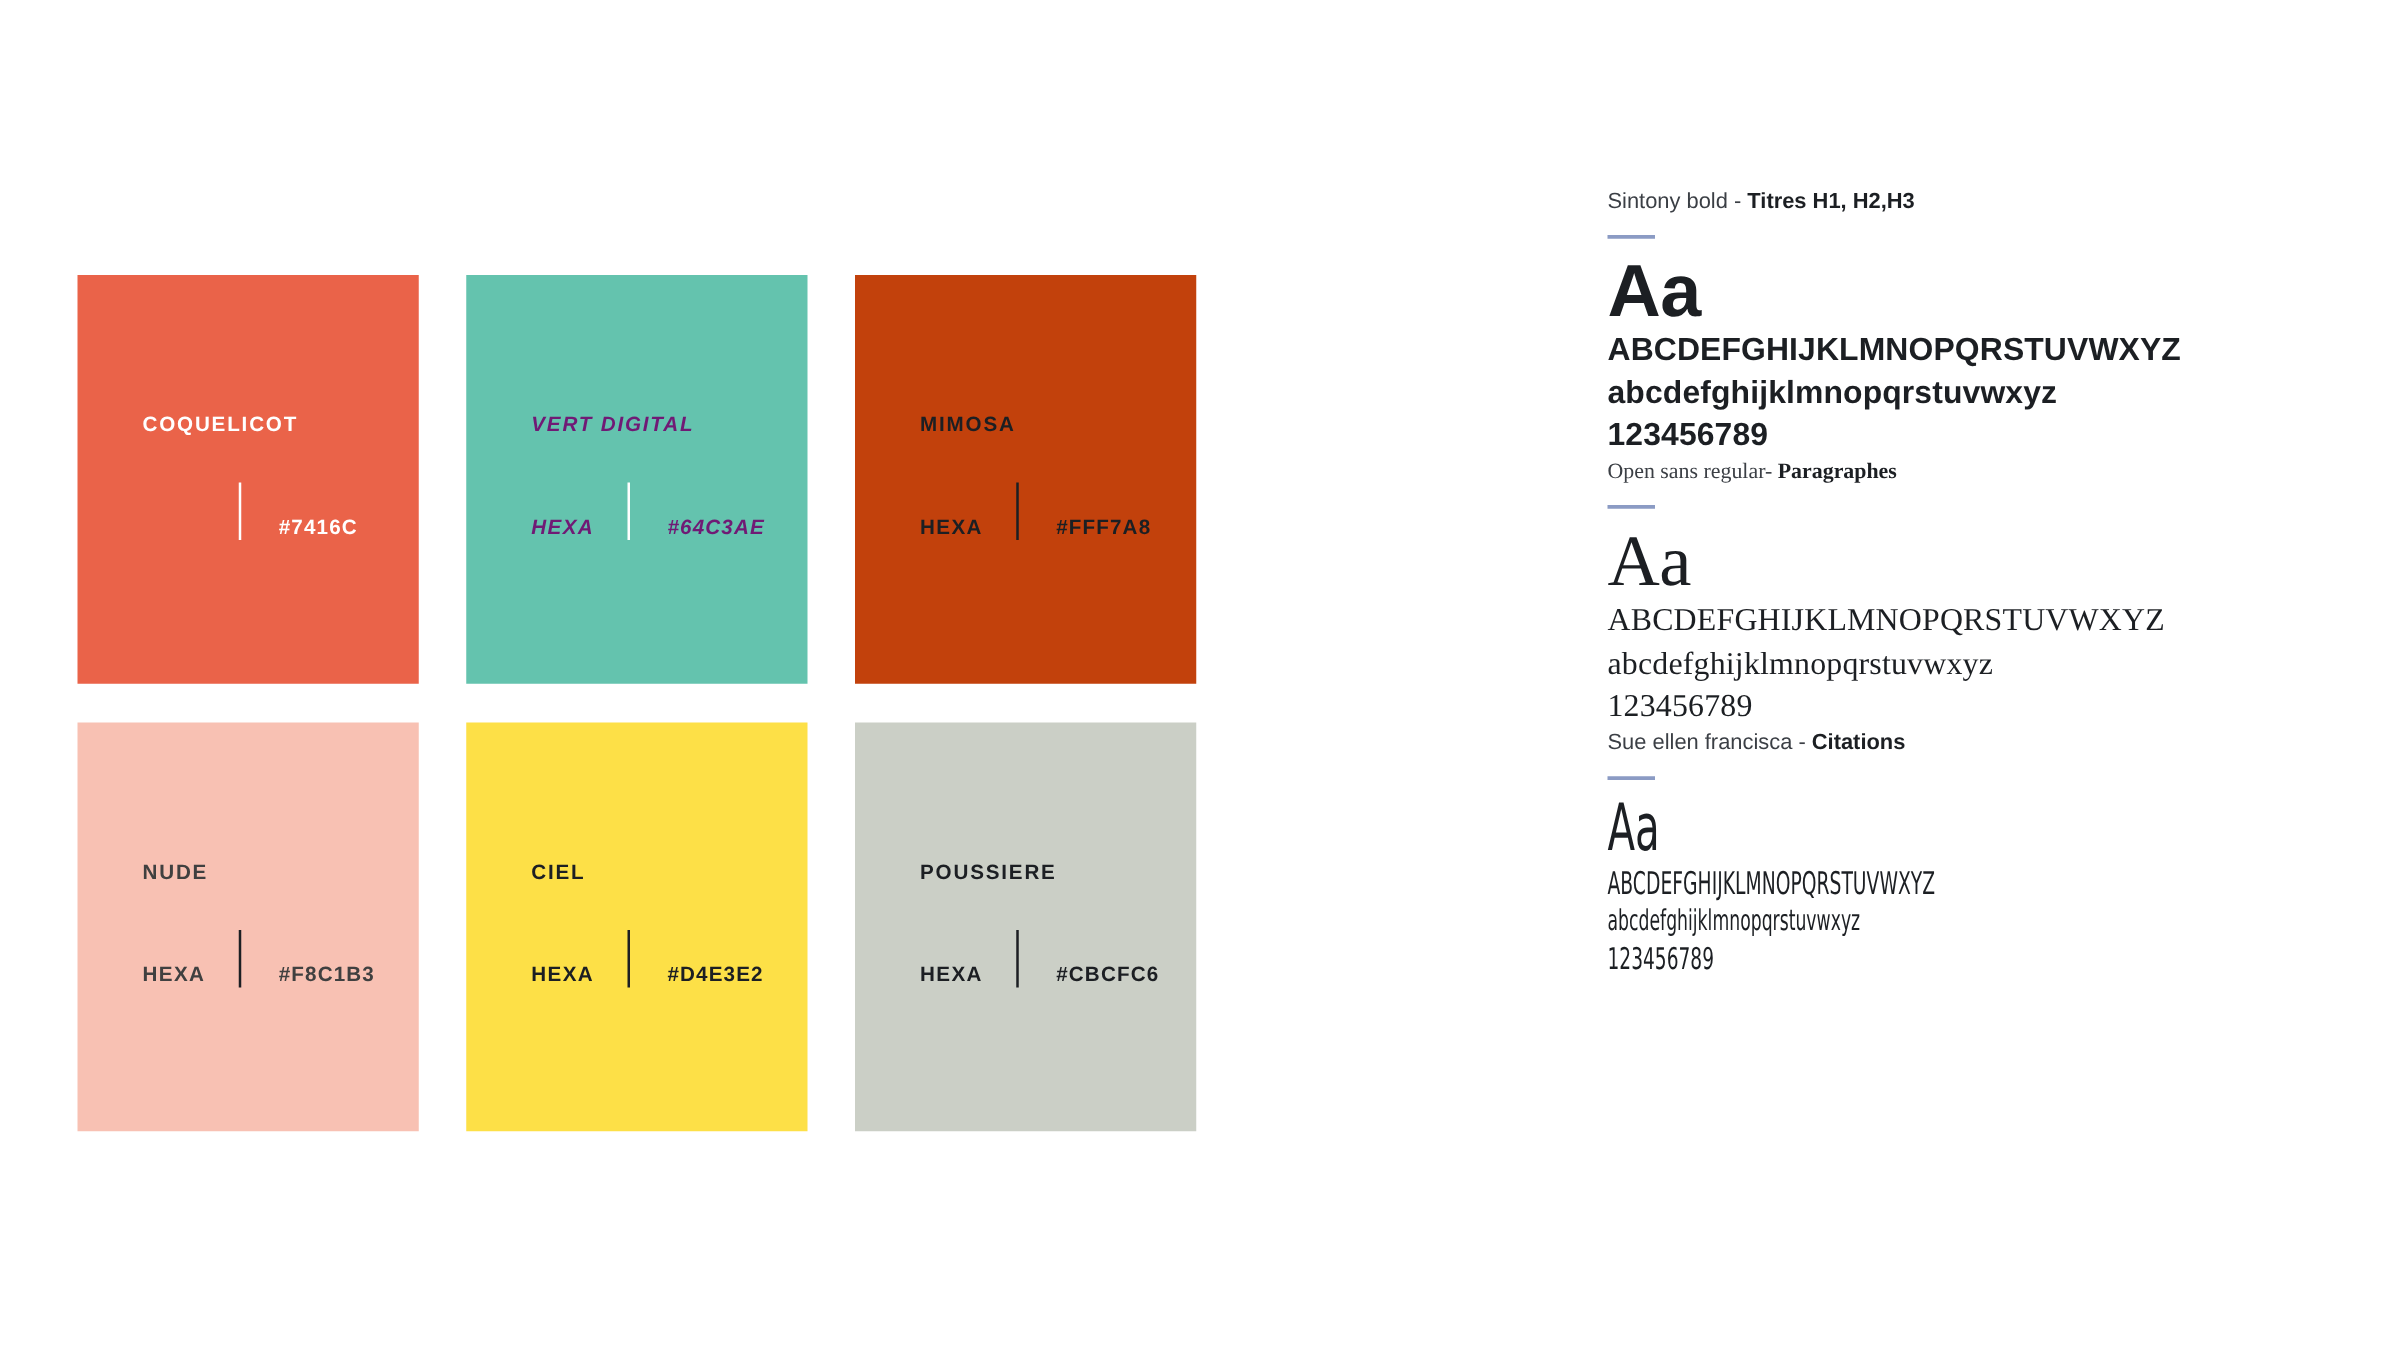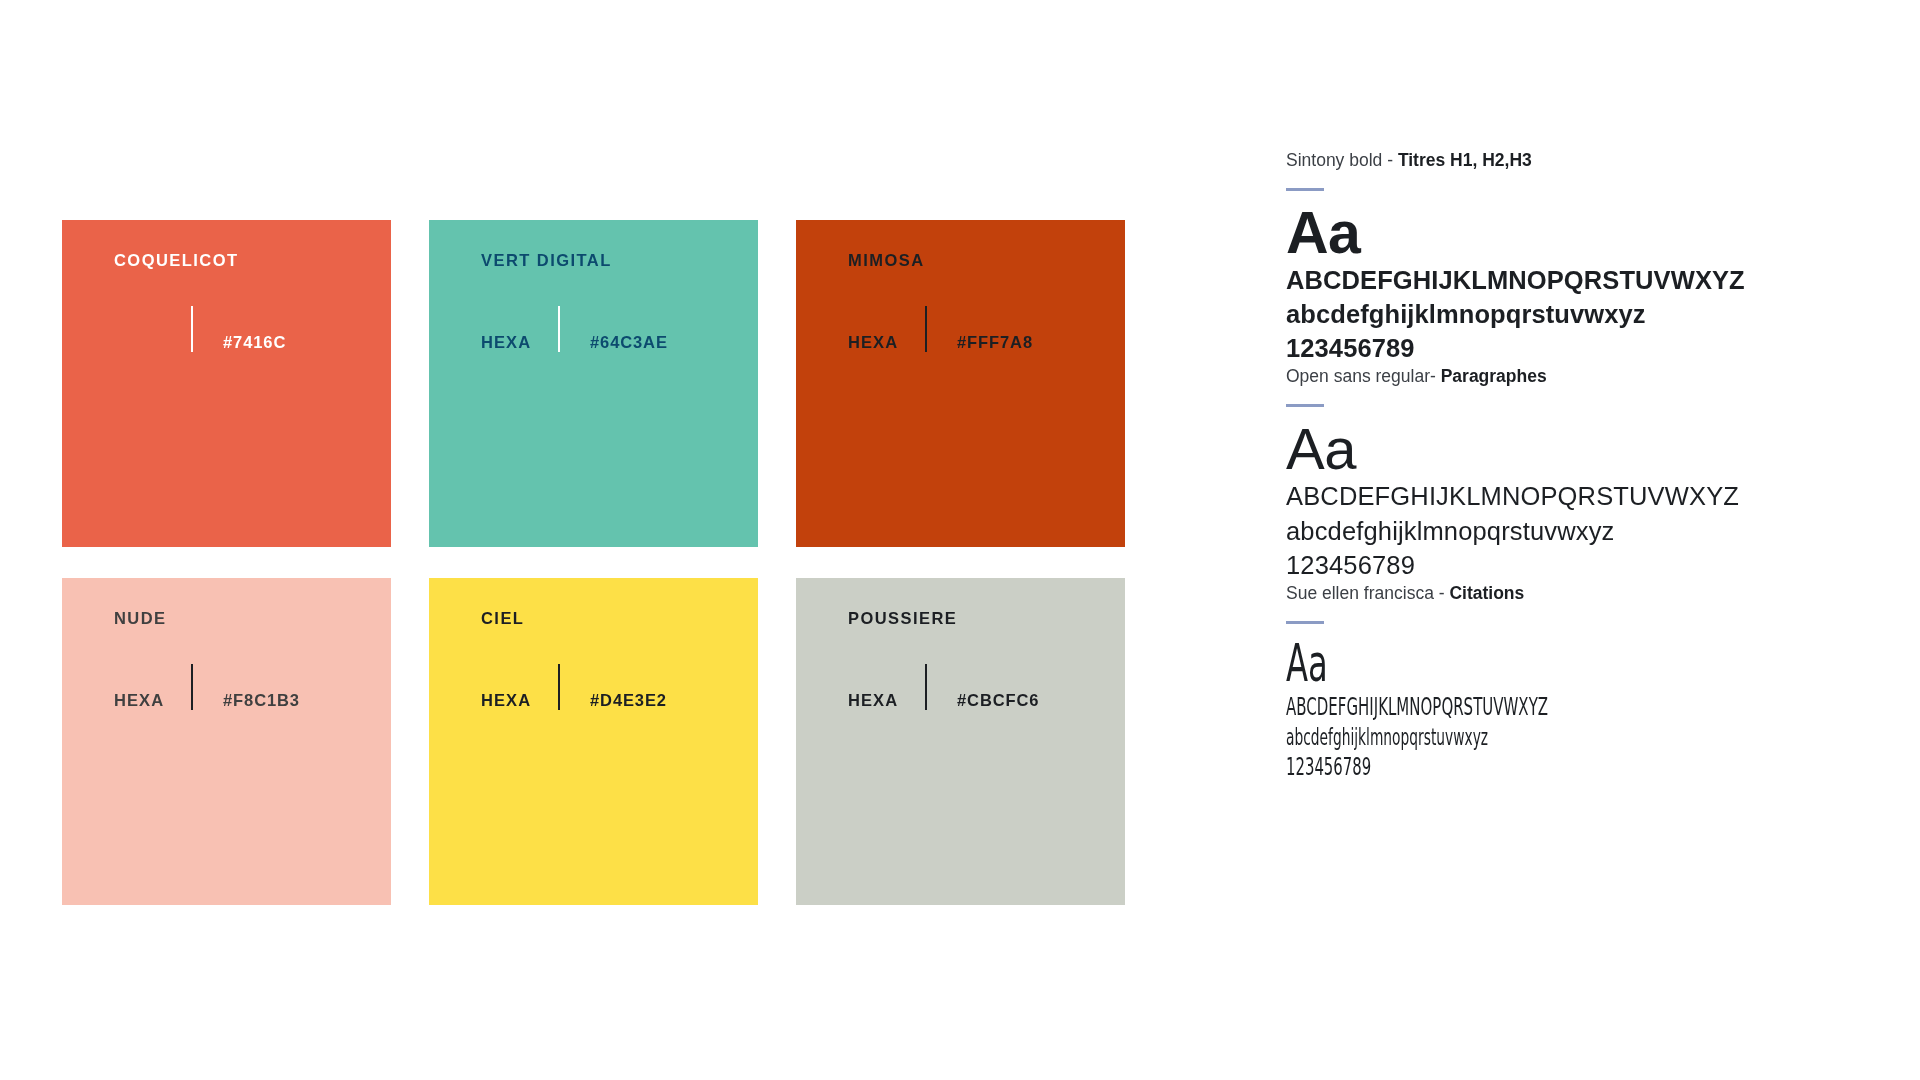--- a/index.html
+++ b/index.html
@@ -32,25 +32,25 @@
   .palette-row {
     display: flex;
     gap: 38px;
   }
   .palette-row + .palette-row {
     margin-top: 31px;
   }
 
   .swatch {
     position: relative;
-    width: 329px;
+    width: 273px;
     height: 327px;
     box-sizing: border-box;
     padding-left: 52px;
-    padding-top: 32px;
+    padding-top: 112px;
   }
 
   .swatch-name {
     font-size: 16.5px;
     font-weight: 700;
     letter-spacing: 1.45px;
     line-height: 1;
     margin: 0;
   }
 
@@ -141,20 +141,21 @@
   .block-h .type-line {
     font-size: 25.5px;
     font-weight: 700;
     line-height: 1.33;
     letter-spacing: 0.1px;
   }
 
   
   .block-p {
     margin-top: 84px;
+    font-family: Liberation Serif, serif;
   }
   .block-p .type-aa {
     font-size: 58px;
     font-weight: 400;
     letter-spacing: -0.4px;
   }
   .block-p .type-line {
     font-size: 25.5px;
     font-weight: 400;
     line-height: 1.35;
@@ -203,21 +204,21 @@
 
       <div class="swatch" style="background: rgb(234, 99, 73); color: rgb(255, 255, 255);">
         <p class="swatch-name">COQUELICOT</p>
         <div class="swatch-hex-row">
           <span class="hexa-label spacer" style="visibility: hidden;">HEXA</span>
           <span class="hex-divider" style="background: rgb(255, 255, 255);"></span>
           <span class="hex-value">#7416C</span>
         </div>
       </div>
 
-      <div class="swatch" style="background: rgb(100, 195, 174); color: #0c4a6e;">
+      <div class="swatch" style="background: rgb(100, 195, 174); color: #701a75; font-style: italic;">
         <p class="swatch-name">VERT DIGITAL</p>
         <div class="swatch-hex-row">
           <span class="hexa-label">HEXA</span>
           <span class="hex-divider" style="background: rgb(255, 255, 255);"></span>
           <span class="hex-value">#64C3AE</span>
         </div>
       </div>
 
       <div class="swatch" style="background: #c2410c; color: rgb(28, 31, 35);">
         <p class="swatch-name">MIMOSA</p>

